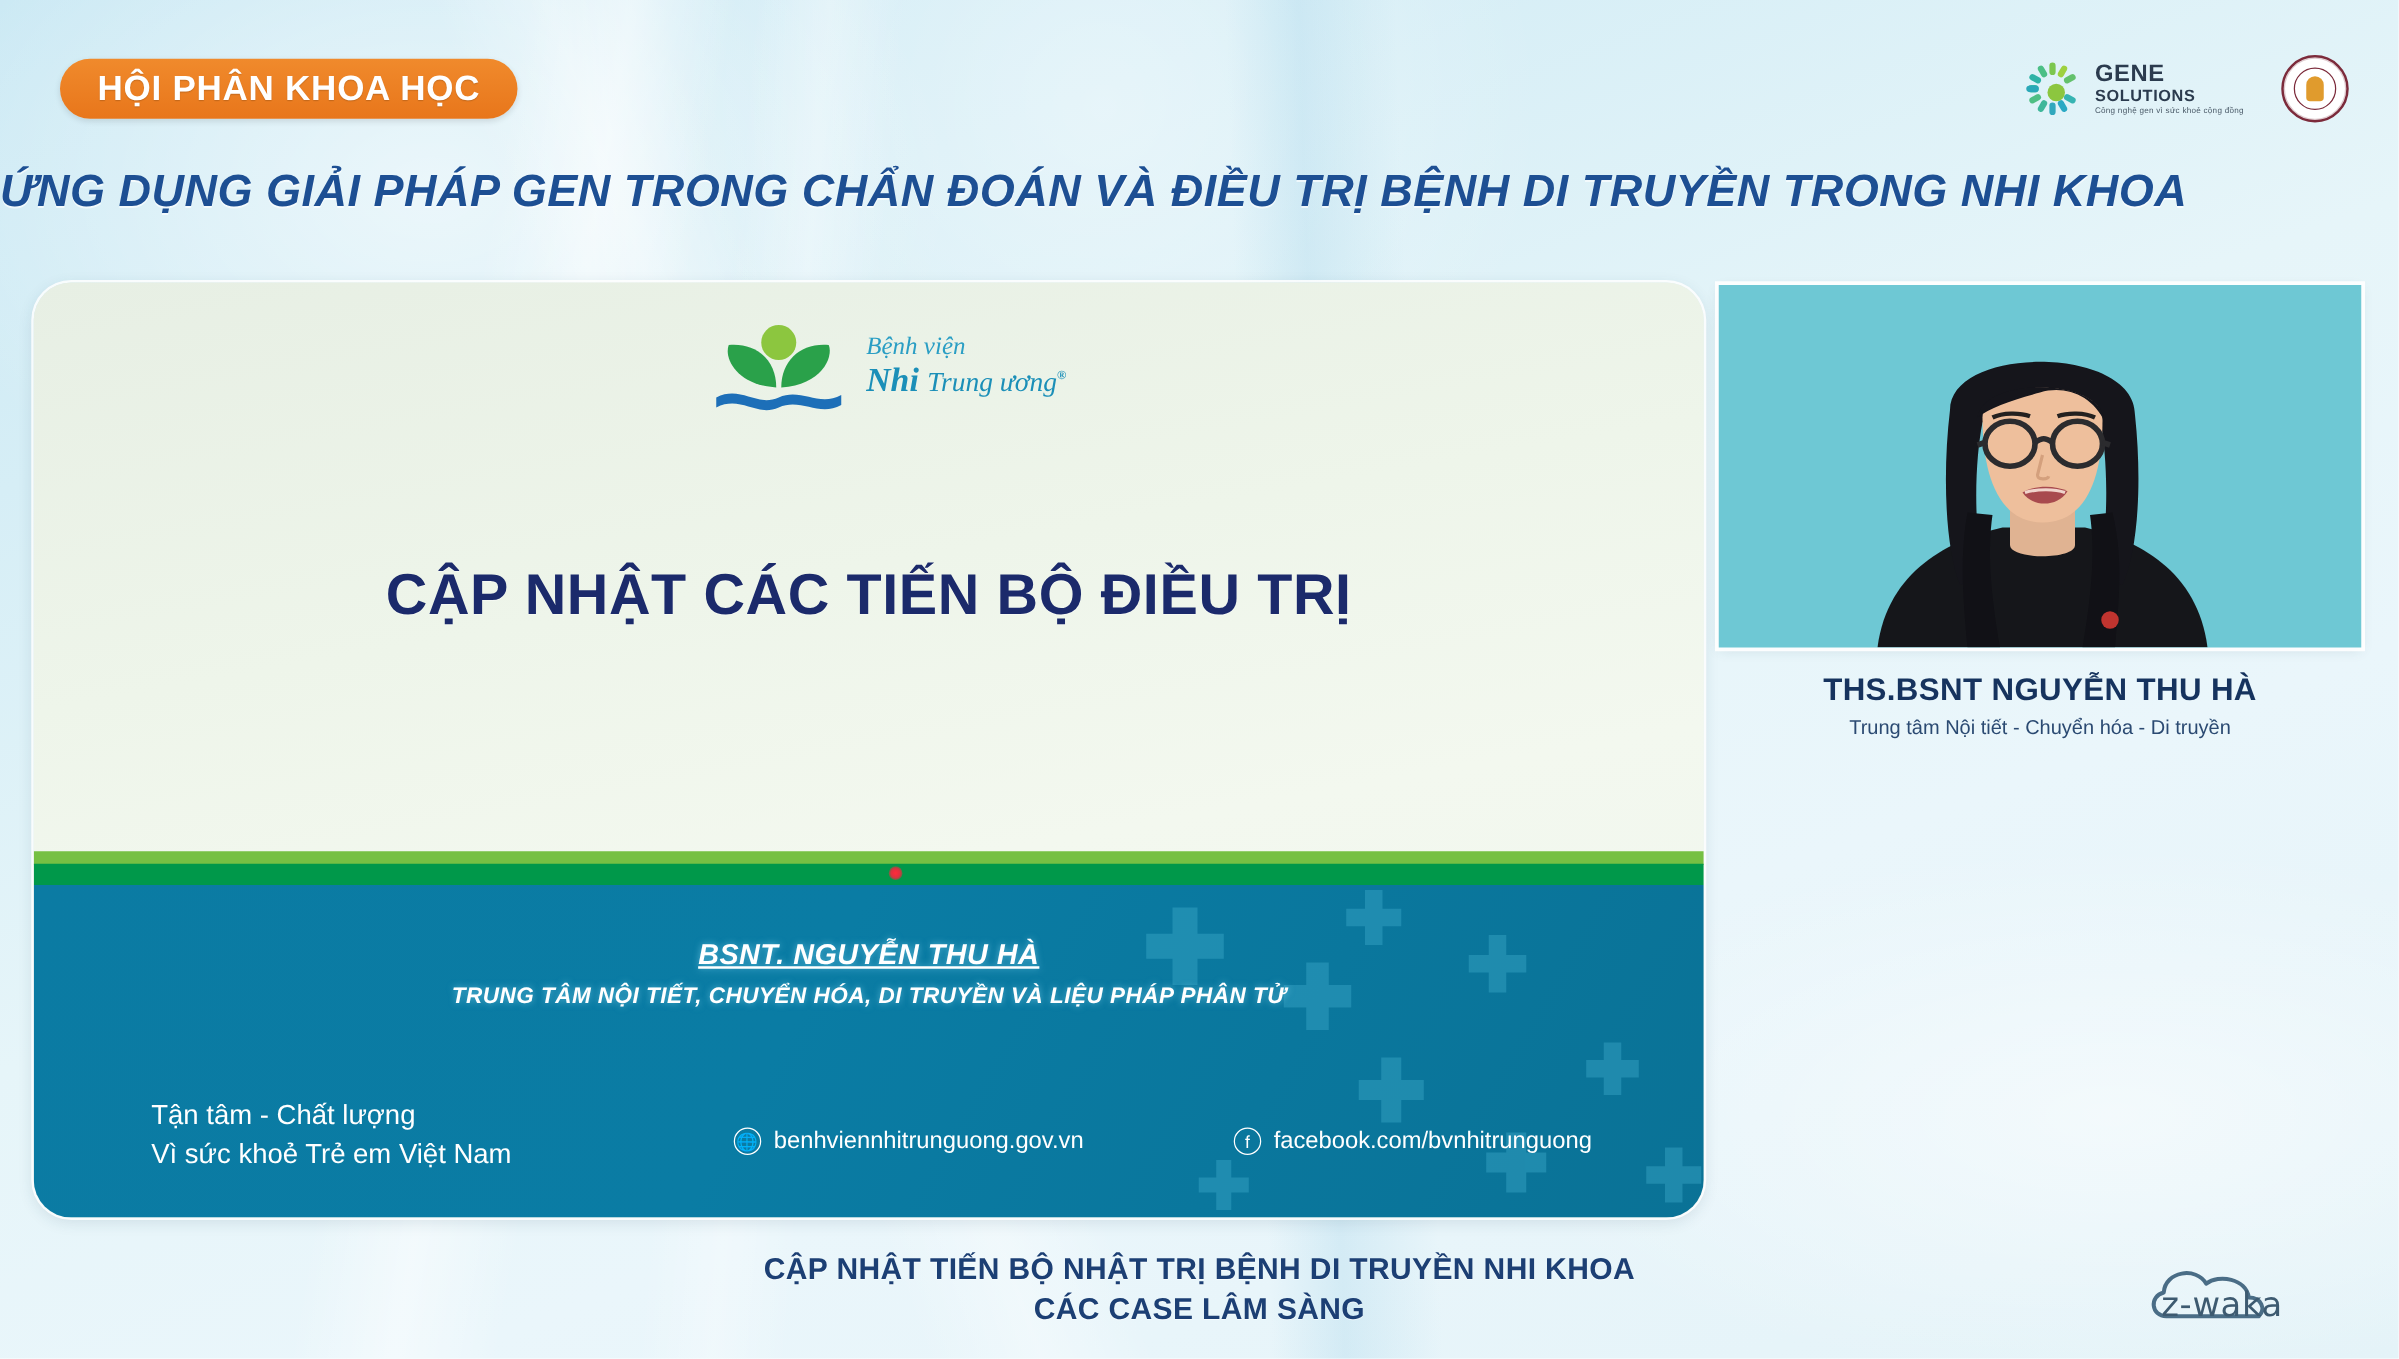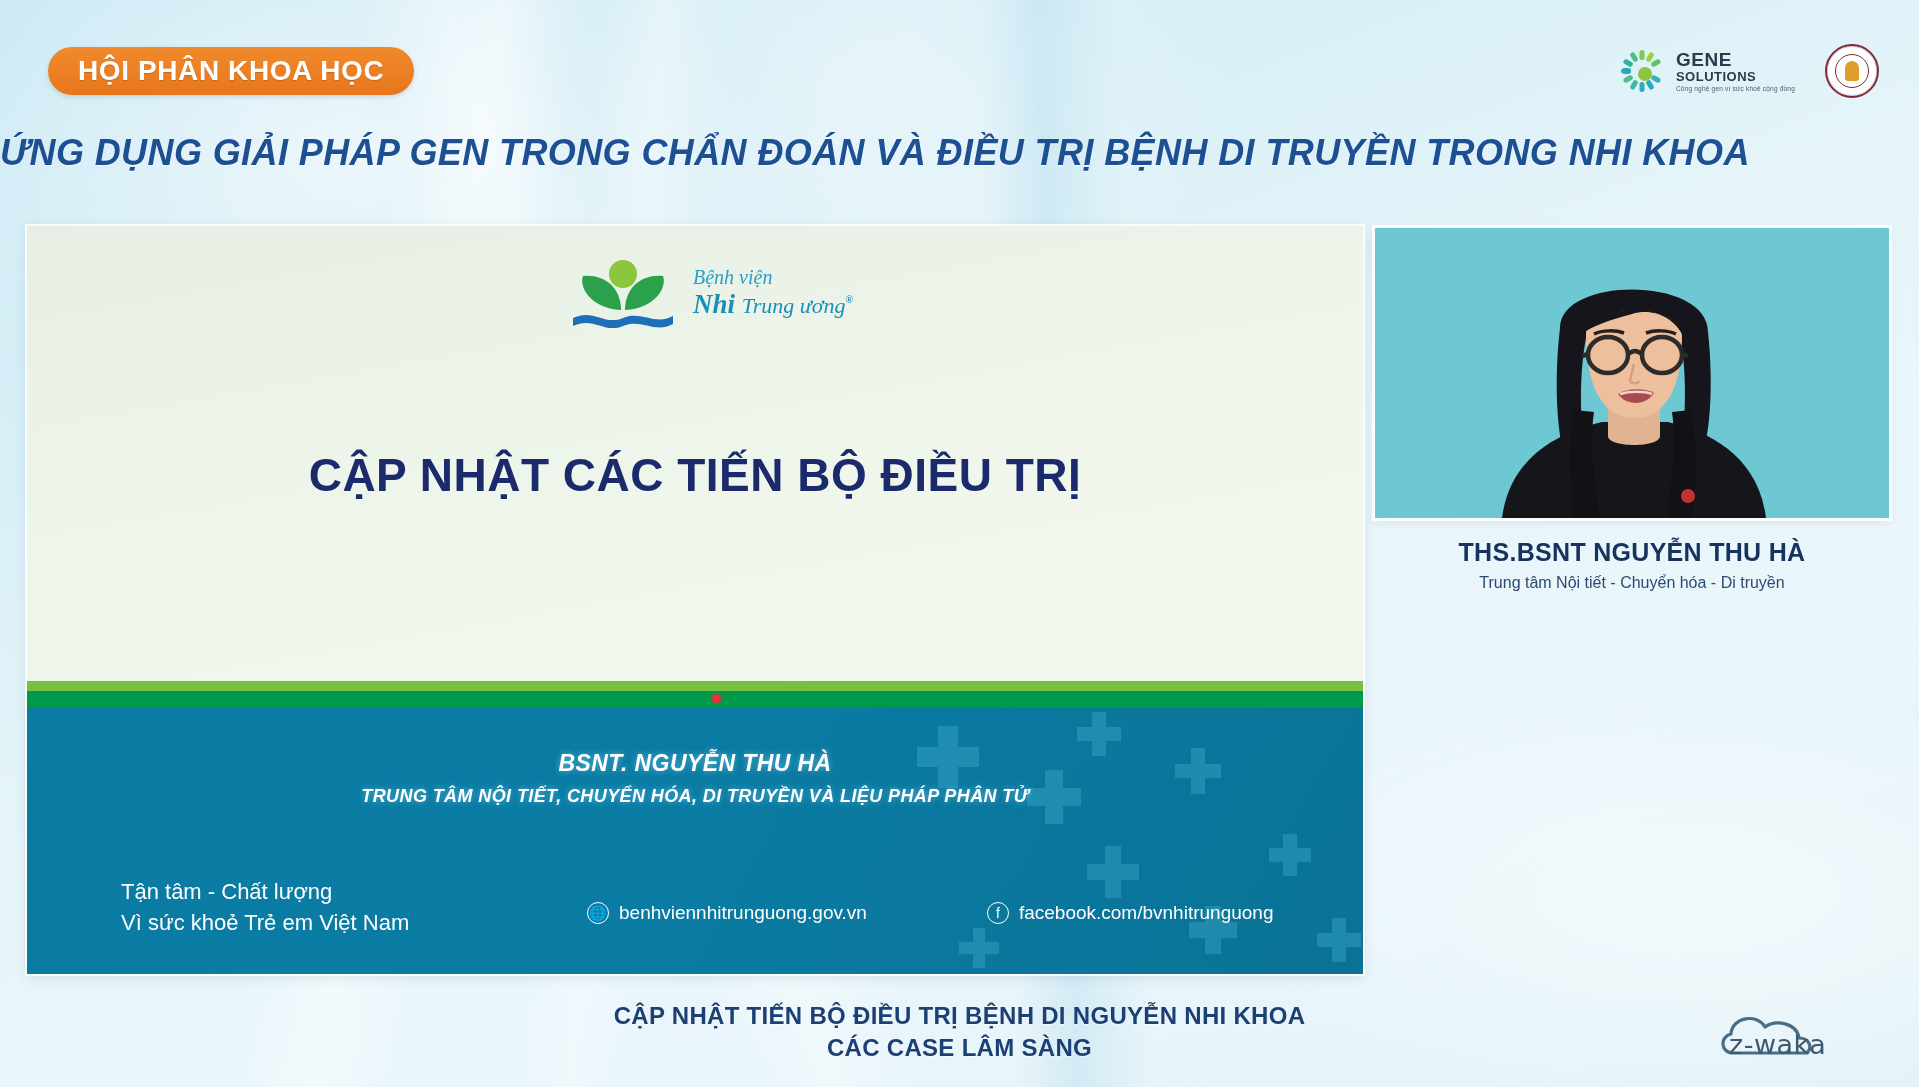--- a/index.html
+++ b/index.html
@@ -78,20 +78,21 @@
   }
   #hospital-seal .figure { width: 14px; height: 20px; background:#e09b2d; border-radius: 7px 7px 3px 3px; }
 
   
   #slide {
     position: absolute; left: 27px; top: 226px;
     width: 1336px; height: 748px;
     background: linear-gradient(170deg, #e7efe4 0%, #eef5ea 35%, #f3f8ef 60%, #eef5ec 100%);
     box-shadow: 0 0 0 2px rgba(255,255,255,0.85), 0 3px 12px rgba(30,70,90,0.13);
     overflow: hidden;
+    border-radius: 30px;
   }
   #slide-logo { position: absolute; left: 540px; top: 32px; display: flex; align-items: flex-end; gap: 14px; }
   #slide-logo .mark { width: 112px; height: 74px; position: relative; }
   #slide-logo .words { padding-bottom: 12px; }
   #slide-logo .w1 { font-size: 20px; color: #2a9ec4; font-style: italic; font-family: "Liberation Serif", serif; }
   #slide-logo .w2 { font-size: 27px; color: #1b8fb8; font-style: italic; font-weight: bold; font-family: "Liberation Serif", serif; }
   #slide-logo .w2 .sm { font-size: 22px; font-weight: normal; }
   #slide-logo .w2 sup { font-size: 10px; vertical-align: super; }
 
   #slide-title {
@@ -123,21 +124,21 @@
   }
   .plus::before { left: 34%; top: 0; width: 32%; height: 100%; }
   .plus::after  { top: 34%; left: 0; height: 32%; width: 100%; }
 
   #footer-speaker {
     position: absolute; left: 0; right: 0; top: 42px;
     text-align: center; color: #ffffff;
     font-style: italic; font-weight: bold; letter-spacing: 0.4px;
     text-shadow: 0 0 6px rgba(150,230,255,0.55);
   }
-  #footer-speaker .n1 { font-size: 23px; }
+  #footer-speaker .n1 { font-size: 23px; text-decoration: underline; }
   #footer-speaker .n2 { font-size: 18px; margin-top: 9px; }
 
   #footer-motto {
     position: absolute; left: 94px; bottom: 36px;
     color: #ffffff; font-size: 22px; line-height: 1.42;
   }
   #footer-links {
     position: absolute; left: 560px; bottom: 50px; right: 40px;
     display: flex; align-items: center; gap: 120px;
     color: #ffffff; font-size: 19px;
@@ -334,21 +335,21 @@
       <path d="M92 150 C86 184 88 214 92 258 L118 258 C110 212 108 180 112 152 Z" fill="#111116"></path>
       <path d="M208 150 C216 184 214 214 210 258 L184 258 C192 212 194 180 190 152 Z" fill="#111116"></path>
 
       <circle cx="206" cy="236" r="7" fill="#c0342f"></circle>
     </svg>
   </div>
   <div id="speaker-name">THS.BSNT NGUYỄN THU HÀ</div>
   <div id="speaker-role">Trung tâm Nội tiết - Chuyển hóa - Di truyền</div>
 
   <div id="caption">
-    <div>CẬP NHẬT TIẾN BỘ ĐIỀU TRỊ BỆNH DI NGUYỄN NHI KHOA</div>
+    <div>CẬP NHẬT TIẾN BỘ NHẬT TRỊ BỆNH DI TRUYỀN NHI KHOA</div>
     <div>CÁC CASE LÂM SÀNG</div>
   </div>
 
   <div id="watermark">
     <svg width="168" height="62" viewBox="0 0 168 62">
       <path d="M20 46 C8 46 6 30 18 27 C19 10 44 6 52 20 C62 12 84 16 86 31 C96 31 100 40 94 46 Z" fill="none" stroke="#4a6d86" stroke-width="3.2" stroke-linejoin="round"></path>
     </svg>
     <div class="wm-text">z-waka</div>
   </div>
 </div>

